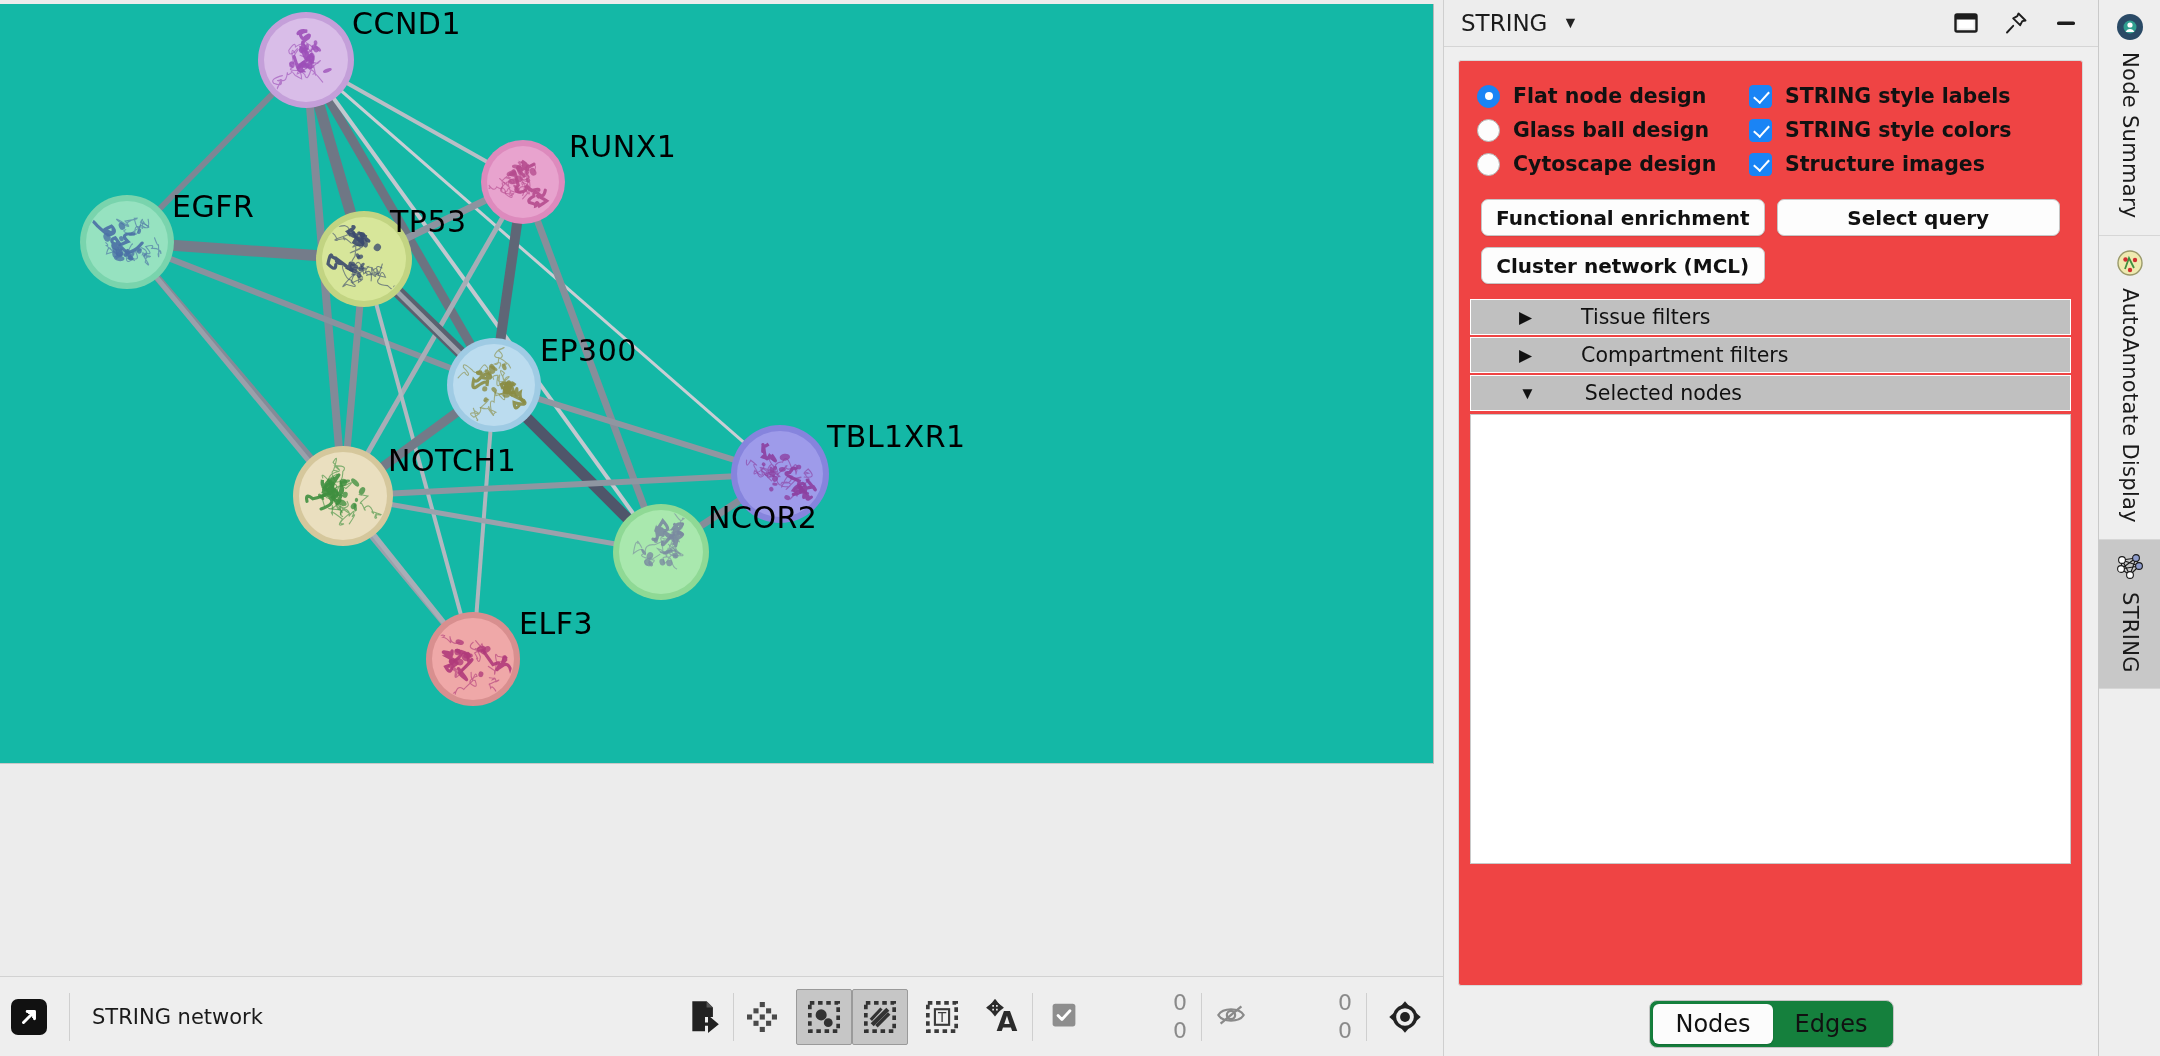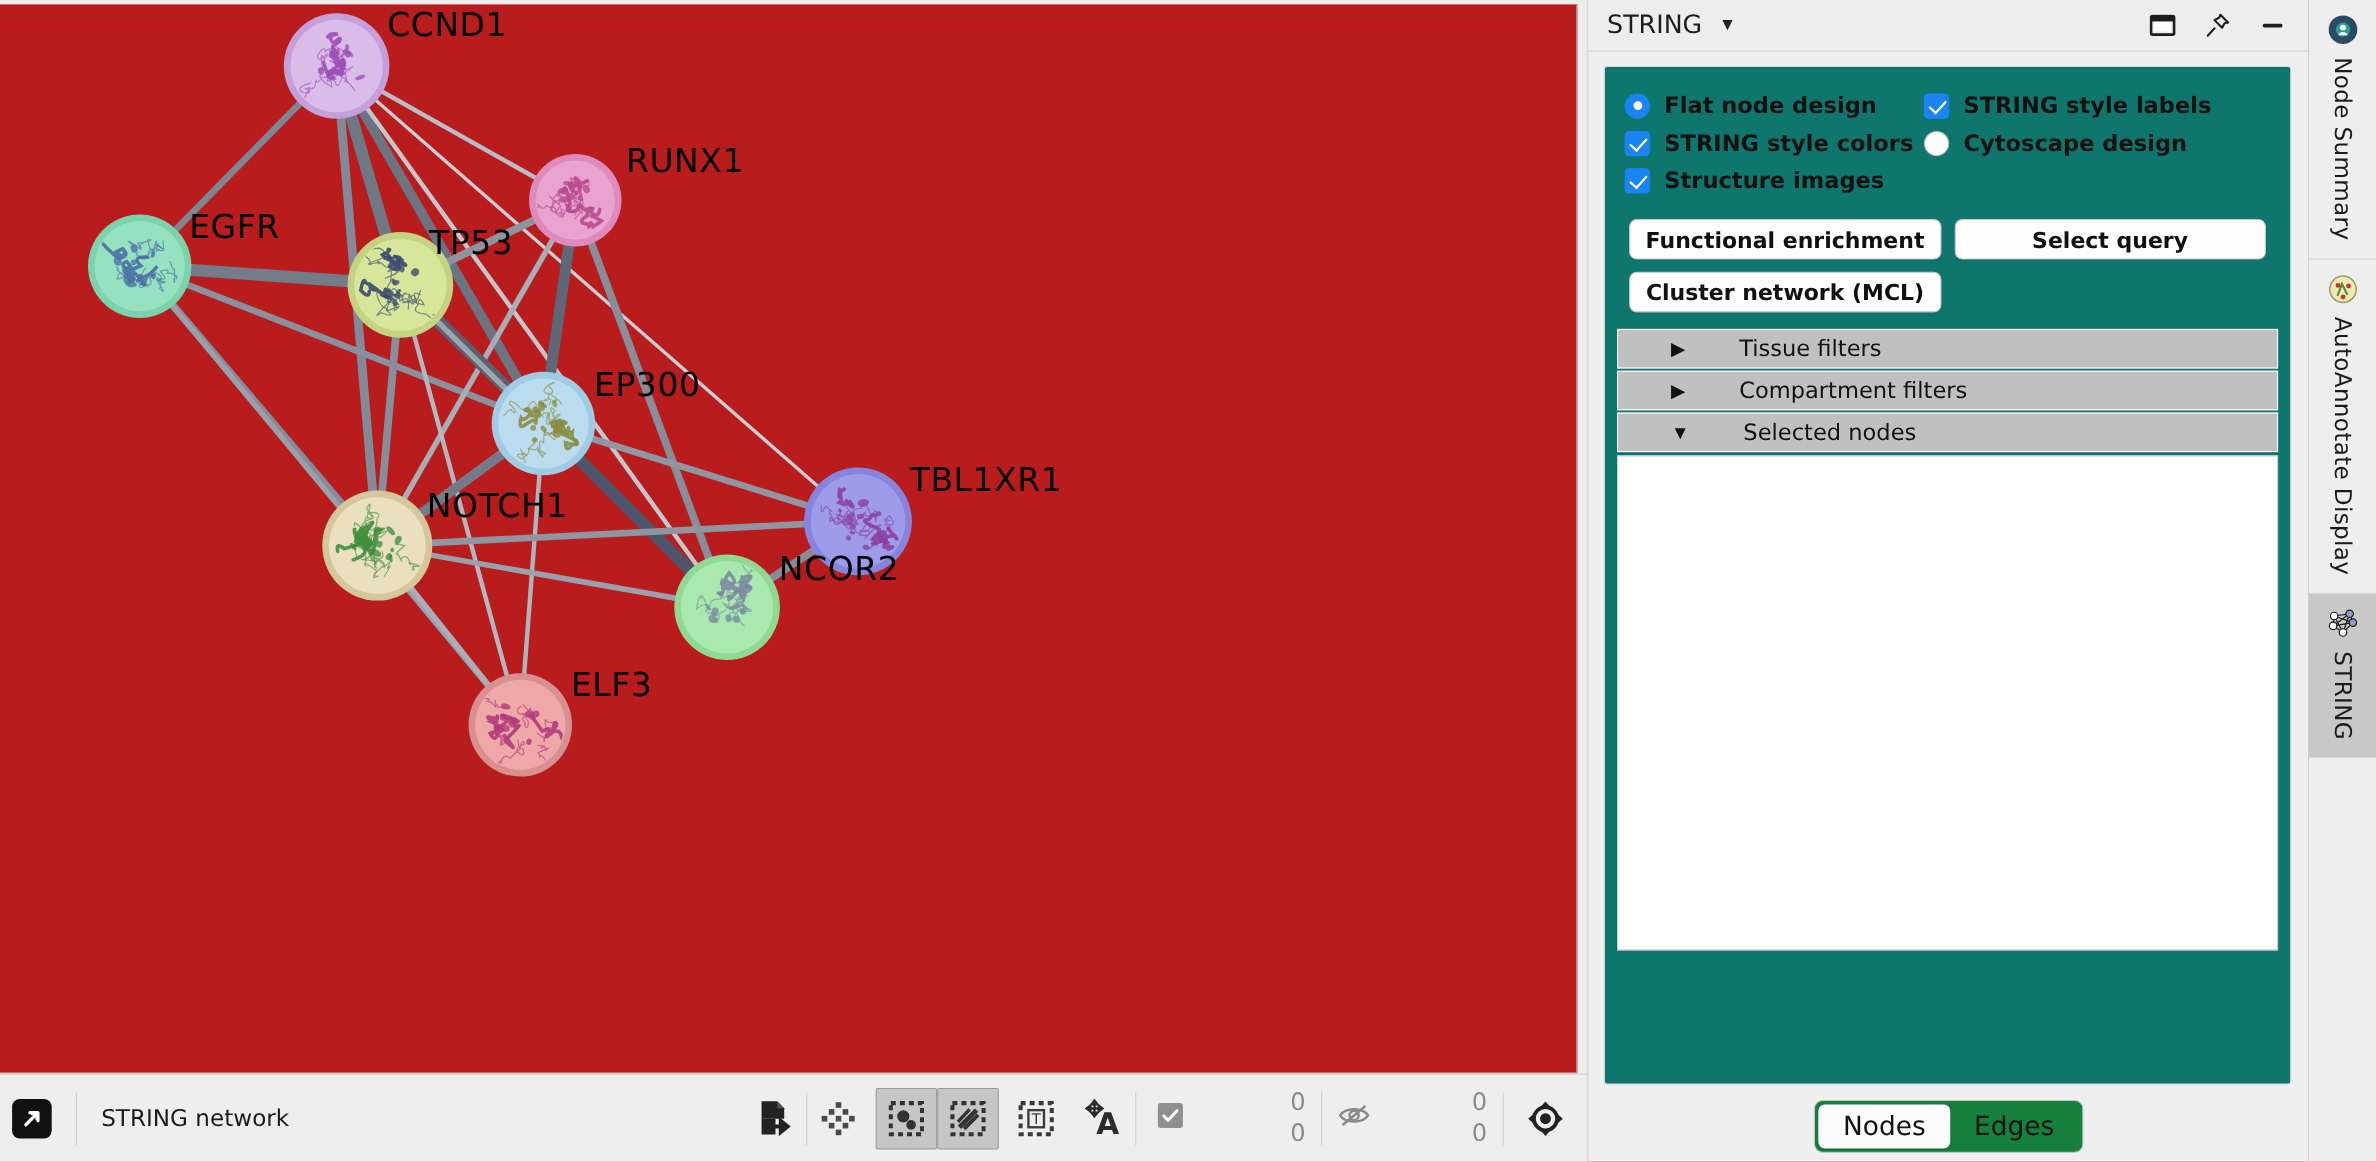--- a/index.html
+++ b/index.html
@@ -15,22 +15,22 @@
   #network-pane {
     position: relative;
     width: 1443px;
     height: 1056px;
     background: #ececec;
     flex: 0 0 1443px;
   }
   #canvas-frame {
     position: absolute;
     left: 0; top: 4px;
-    width: 1434px; height: 972px;
-    background: #b91c1c;
+    width: 1434px; height: 760px;
+    background: #14b8a6;
     border-right: 1px solid #b8b8b8;
     border-bottom: 1px solid #c8c8c8;
     overflow: hidden;
   }
   #net-svg { position: absolute; left: 0; top: 0; width: 1434px; height: 972px; }
 
   .node-label {
     position: absolute;
     font-family: "DejaVu Sans", sans-serif;
     font-size: 30px;
@@ -104,21 +104,21 @@
   #titlebar-actions {
     margin-left: auto; display: flex; align-items: center; gap: 22px;
     padding-right: 18px;
   }
   .win-btn { width: 28px; height: 28px; display: flex; align-items: center; justify-content: center; }
 
   #panel-body {
     position: absolute;
     left: 14px; top: 60px;
     width: 625px; height: 926px;
-    background: #0f766e;
+    background: #ef4444;
     border: 1px solid #d8d8d8;
     border-radius: 3px;
   }
   #options-grid {
     display: grid;
     grid-template-columns: 272px 1fr;
     row-gap: 0px;
     padding: 18px 0 0 18px;
   }
   .opt {
@@ -720,20 +720,24 @@
         <div class="opt">
           <span class="radio-box on"></span>
           <span class="lbl">Flat node design</span>
         </div>
         <div class="opt">
           <span class="check-box on"></span>
           <span class="lbl">STRING style labels</span>
         </div>
 
         <div class="opt">
+          <span class="radio-box"></span>
+          <span class="lbl">Glass ball design</span>
+        </div>
+        <div class="opt">
           <span class="check-box on"></span>
           <span class="lbl">STRING style colors</span>
         </div>
 
         <div class="opt">
           <span class="radio-box"></span>
           <span class="lbl">Cytoscape design</span>
         </div>
 
         <div class="opt">

